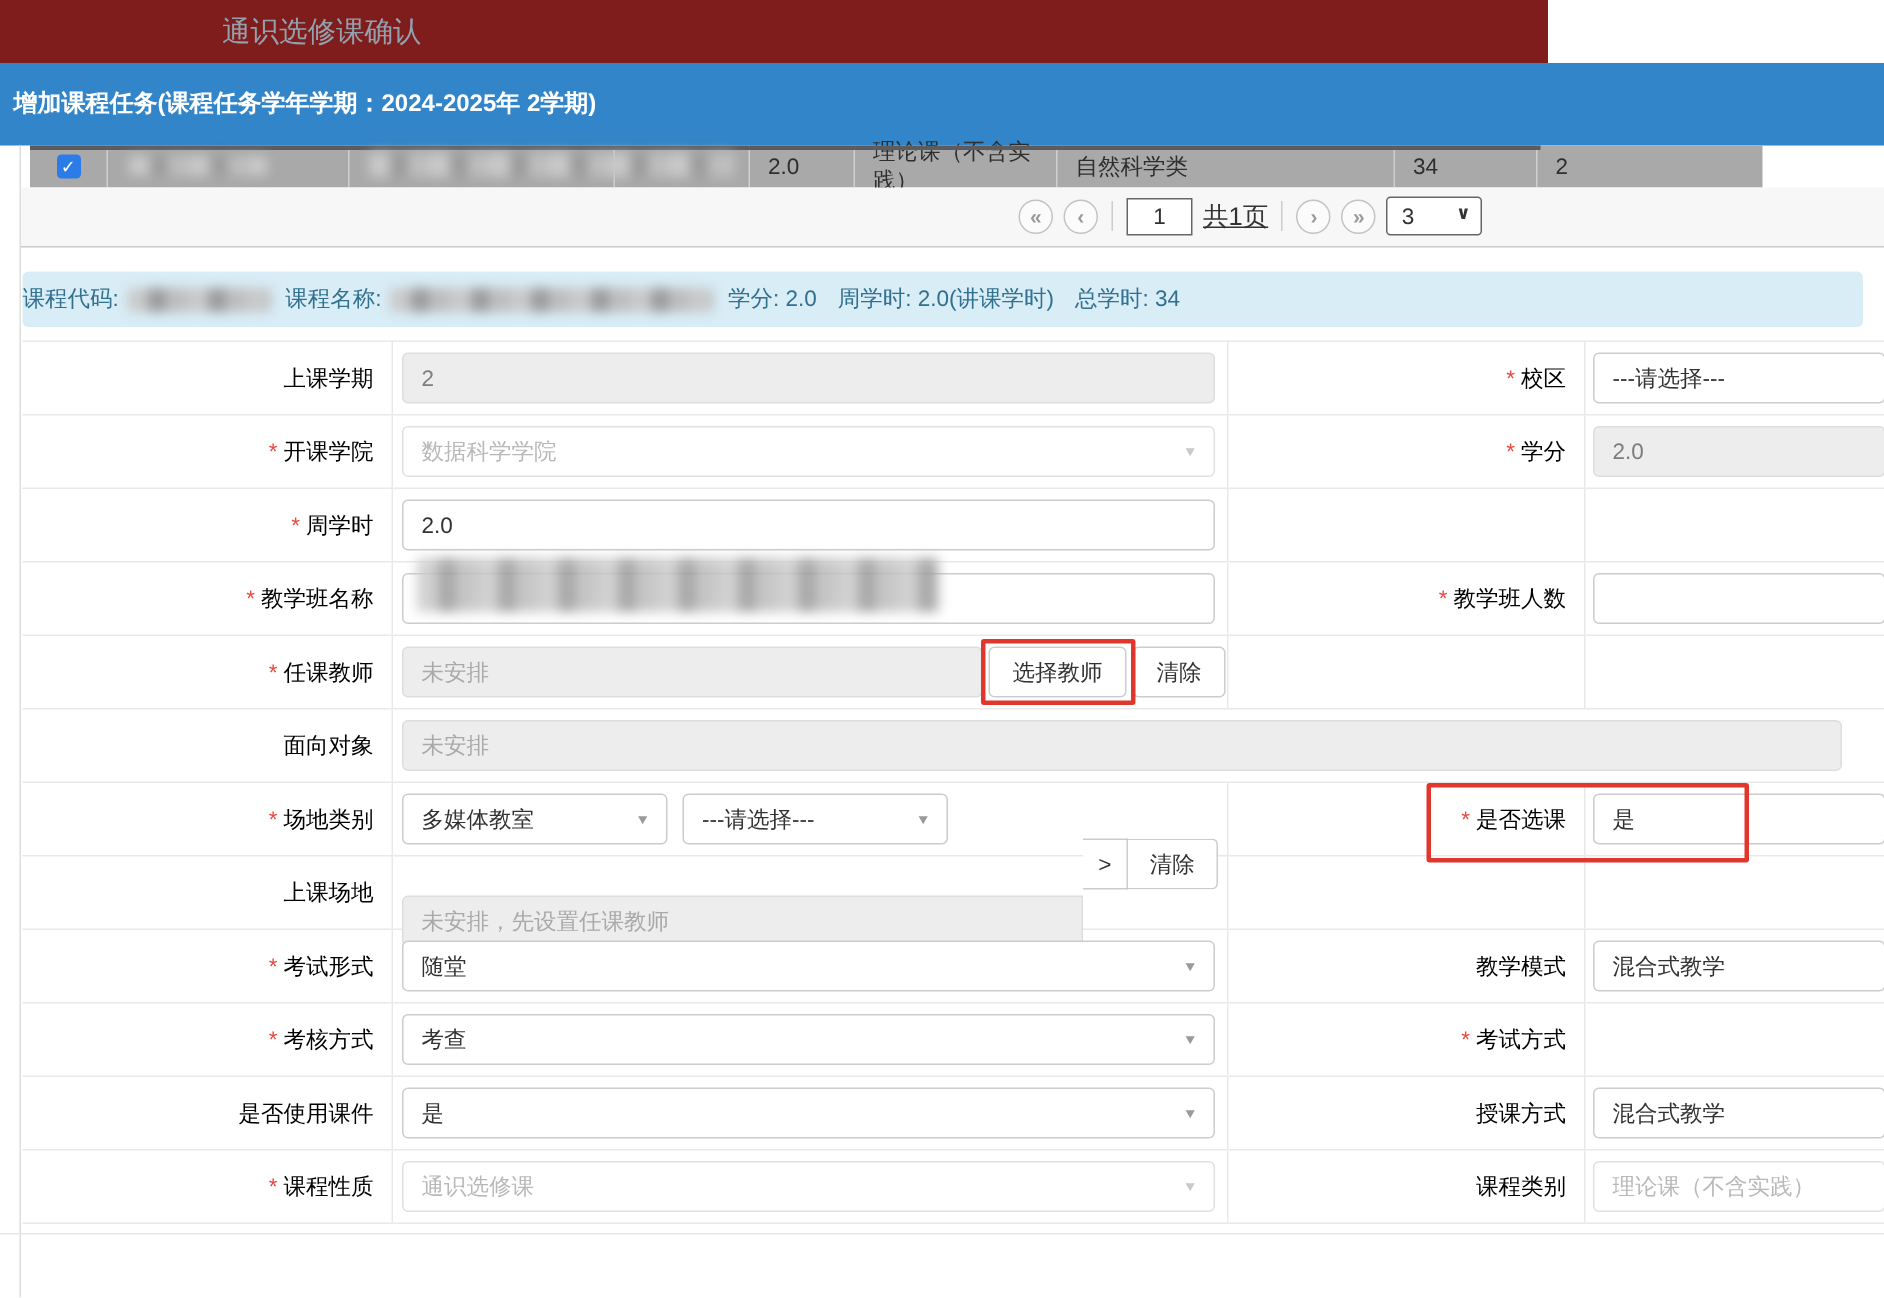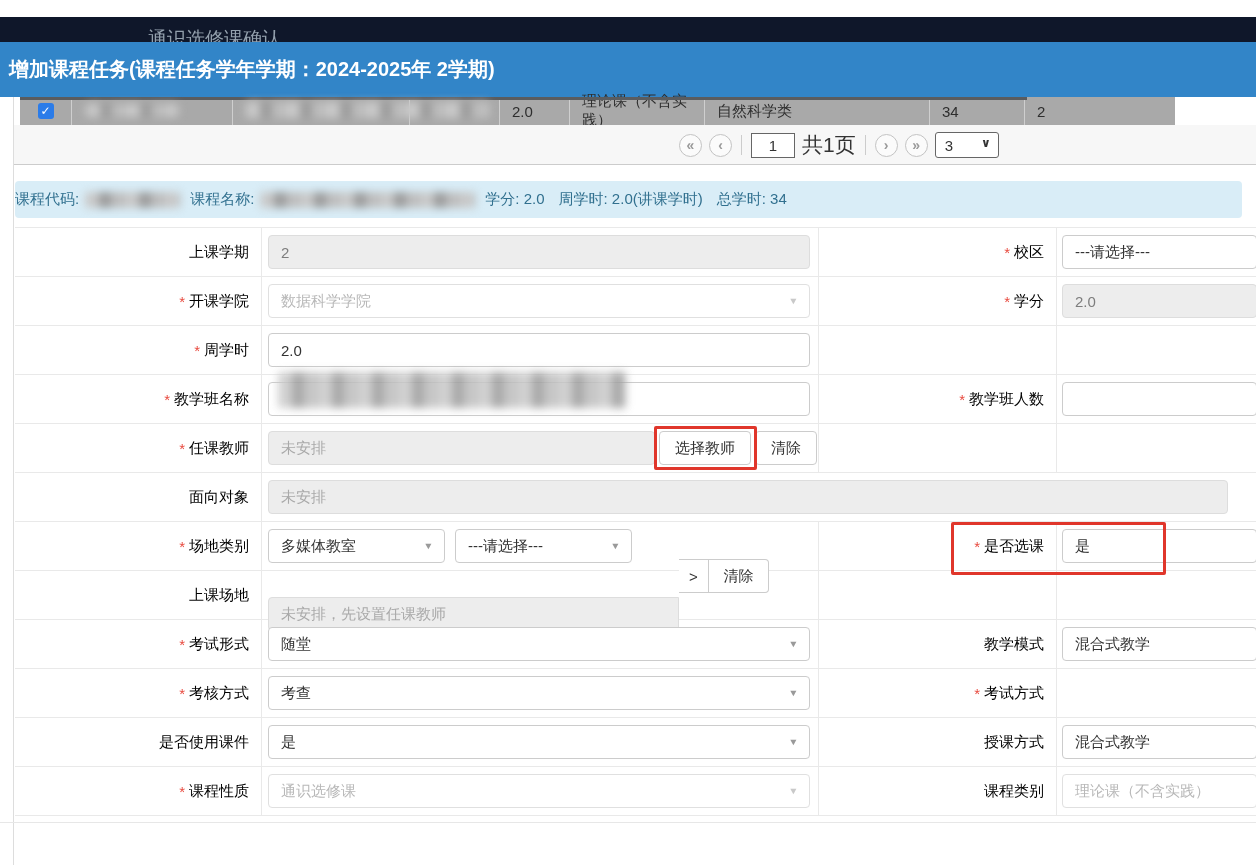--- a/index.html
+++ b/index.html
@@ -1,26 +1,26 @@
 <!DOCTYPE html>
 <html><head>
 <meta charset="utf-8">
 <style>
   * { margin:0; padding:0; box-sizing:border-box; }
   html,body { width:1256px; height:865px; overflow:hidden; background:#fff;
     font-family:"Liberation Sans","DejaVu Sans",sans-serif; }
   .page { position:relative; width:1256px; height:865px; background:#fff; }
 
   
-  .topbar { position:absolute; left:0; top:17px; width:1256px; height:42px; background:#0f172a; }
+  .topbar { position:absolute; left:0; top:0; width:1032px; height:42px; background:#7f1d1d; }
   .topbar-title { position:absolute; left:148px; top:0; height:42px; line-height:44px;
     color:#93a0ad; font-size:19px; }
   .header { position:absolute; left:0; top:42px; width:1256px; height:55px; background:#3285c8; }
   .header-title { position:absolute; left:9px; top:0; height:55px; line-height:55px;
-    color:#fff; font-size:20px; font-weight:bold; }
+    color:#fff; font-size:16px; font-weight:bold; }
 
   .panel-border { position:absolute; left:13px; top:97px; width:1px; height:768px; background:#ddd; }
 
   
   .grid-row { position:absolute; left:20px; top:97px; height:28px; display:flex; }
   .dark-strip { position:absolute; left:20px; top:97px; width:1007px; height:3px; background:#5a5c5f; }
   .cell { background:#a9a9a9; height:28px; display:flex; align-items:center;
     font-size:15px; color:#2e2e2e; padding-left:12px; border-right:1px solid #cfcfcf; }
   .c-check { width:52px; justify-content:center; padding-left:0; }
   .c-code { width:161px; } .c-name1 { width:177px; } .c-name2 { width:90px; }
@@ -38,21 +38,21 @@
   
   .pager-band { position:absolute; left:14px; top:125px; width:1242px; height:40px;
     background:#f7f7f7; border-bottom:1px solid #ccc; }
   .pager { position:absolute; left:665px; top:6px; display:flex; align-items:center; gap:7px; }
   .pbtn { width:23px; height:23px; border-radius:50%; border:1px solid #c3c3c3; background:#fbfbfb;
     color:#9a9a9a; font-size:14px; font-weight:bold; display:flex; align-items:center;
     justify-content:center; line-height:1; cursor:pointer; }
   .pdiv { width:1px; height:20px; background:#ccc; margin:0 2px; }
   .pinput { width:44px; height:25px; border:1px solid #666; background:#fff; text-align:center;
     font-size:15px; color:#333; font-family:inherit; }
-  .ptotal { font-size:21px; color:#333; }
+  .ptotal { font-size:17px; color:#333;text-decoration:underline; }
   .psel { width:64px; height:26px; border:1px solid #666; border-radius:3px; background:#fff;
     display:flex; align-items:center; justify-content:space-between; padding:0 7px 0 9px;
     font-size:15px; color:#333; cursor:pointer; }
   .psel .chev { font-size:12px; color:#333; font-weight:bold; margin-top:-4px; }
 
   
   .infobar { position:absolute; left:15px; top:181px; width:1227px; height:37px;
     background:#d9edf7; border-radius:4px; display:flex; align-items:center;
     padding-left:0; font-size:15px; color:#31708f; }
   .infobar .seg { margin-right:6px; white-space:nowrap; }
@@ -84,21 +84,21 @@
   .w-full { width:542px; }
   .w-rfull { flex:1; margin-right:-1px; }
   .w-teacher { width:387px; }
   .w-xwide { width:960px; }
   .w-half { width:177px; }
   .btn { height:34px; border:1px solid #ccc; border-radius:4px; background:#fff;
     display:flex; align-items:center; justify-content:center; font-size:15px; color:#333;
     padding:12px 15px; cursor:pointer; white-space:nowrap; }
   .ml4 { margin-left:4px; } .ml10 { margin-left:10px; }
   .vgroup { display:flex; }
-  .vgroup .vinp { width:411px; border-radius:4px 0 0 4px;margin-top:38px; }
+  .vgroup .vinp { width:454px; border-radius:4px 0 0 4px;margin-top:38px; }
   .vgroup .vbtn-more { width:30px; border-radius:0; border-left:none; padding:0; }
   .vgroup .vbtn-clear { width:60px; border-radius:0 4px 4px 0; border-left:none; padding:0; }
 
   
   .annotation { position:absolute; border:3px solid #e0362b; border-radius:2px; z-index:9; }
   .anno-teacher { left:654px; top:426px; width:103px; height:44px; }
   .anno-elective { left:951px; top:522px; width:215px; height:53px; }
 
   .bottom-line { position:absolute; left:0; top:822px; width:1256px; height:1px; background:#e7e7e7; }
 </style>

